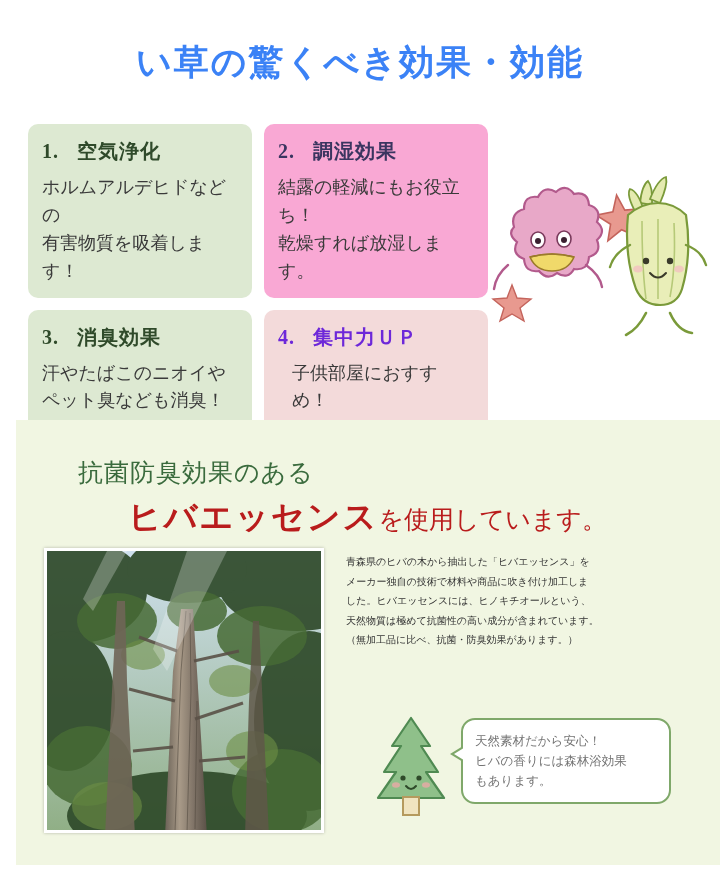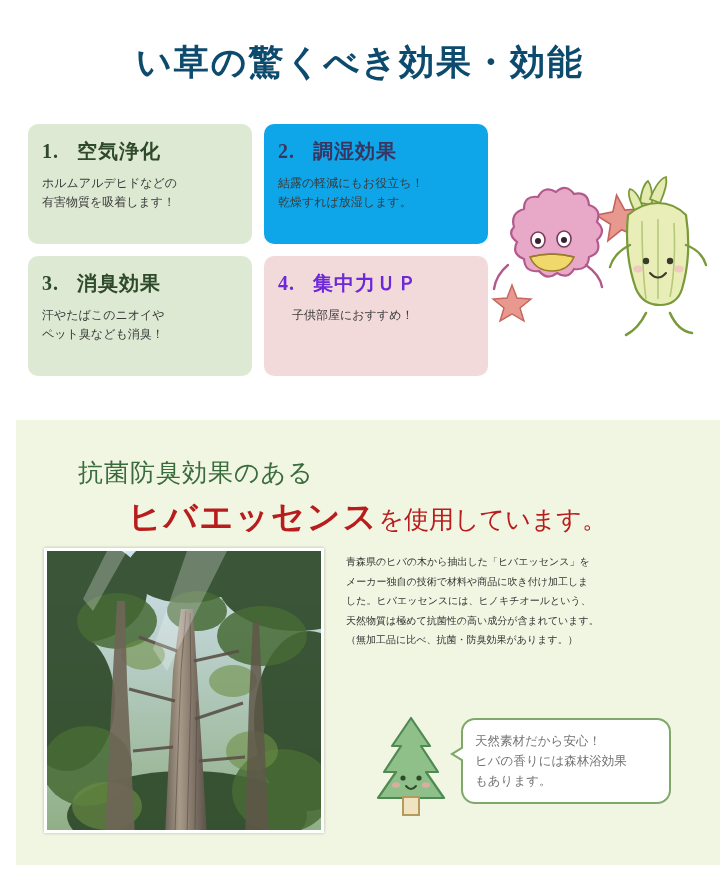--- a/index.html
+++ b/index.html
@@ -23,21 +23,21 @@
     width: 720px;
     height: 420px;
     background: #ffffff;
     padding: 0;
   }
 
   .main-title {
     text-align: center;
     font-size: 35px;
     font-weight: bold;
-    color: #0c4a6e;
+    color: #3b82f6;
     letter-spacing: 2px;
     padding-top: 42px;
     line-height: 1.2;
     font-family: "Liberation Serif", serif;
   }
 
   .benefit-grid {
     position: absolute;
     left: 28px;
     top: 124px;
@@ -50,37 +50,37 @@
     margin-bottom: 12px;
   }
 
   .benefit-card {
     width: 224px;
     border-radius: 10px;
     padding: 14px 14px 12px 14px;
     min-height: 120px;
   }
   .card-1 { background: #dde9d2; }
-  .card-2 { background: #0ea5e9; }
+  .card-2 { background: #f9a8d4; }
   .card-3 { background: #dde9d2; }
   .card-4 { background: #f3dada; }
 
   .card-title {
     font-size: 20px;
     font-weight: bold;
     color: #2f4a2a;
     margin-bottom: 9px;
     letter-spacing: 1px;
     font-family: "Liberation Serif", serif;
   }
   .card-2 .card-title { color: #3a3560; }
   .card-4 .card-title { color: #6d28d9; }
 
   .card-body {
-    font-size: 12px;
+    font-size: 18px;
     line-height: 1.55;
     color: #3a3a3a;
   }
   .card-4 .card-body { padding-left: 14px; }
 
   
   .illustration {
     position: absolute;
     right: 10px;
     top: 165px;

